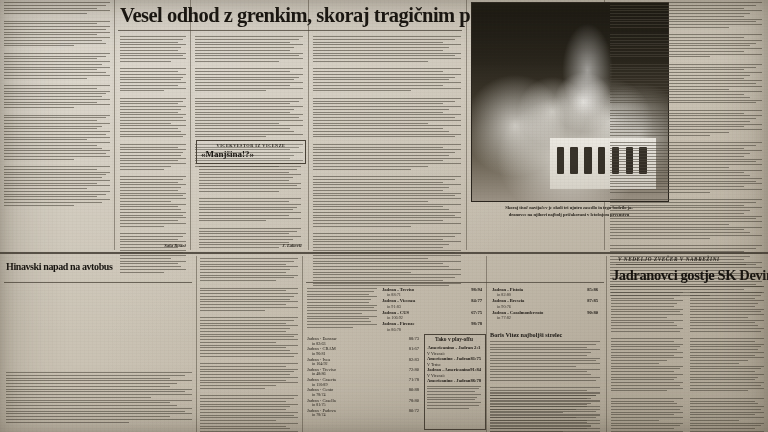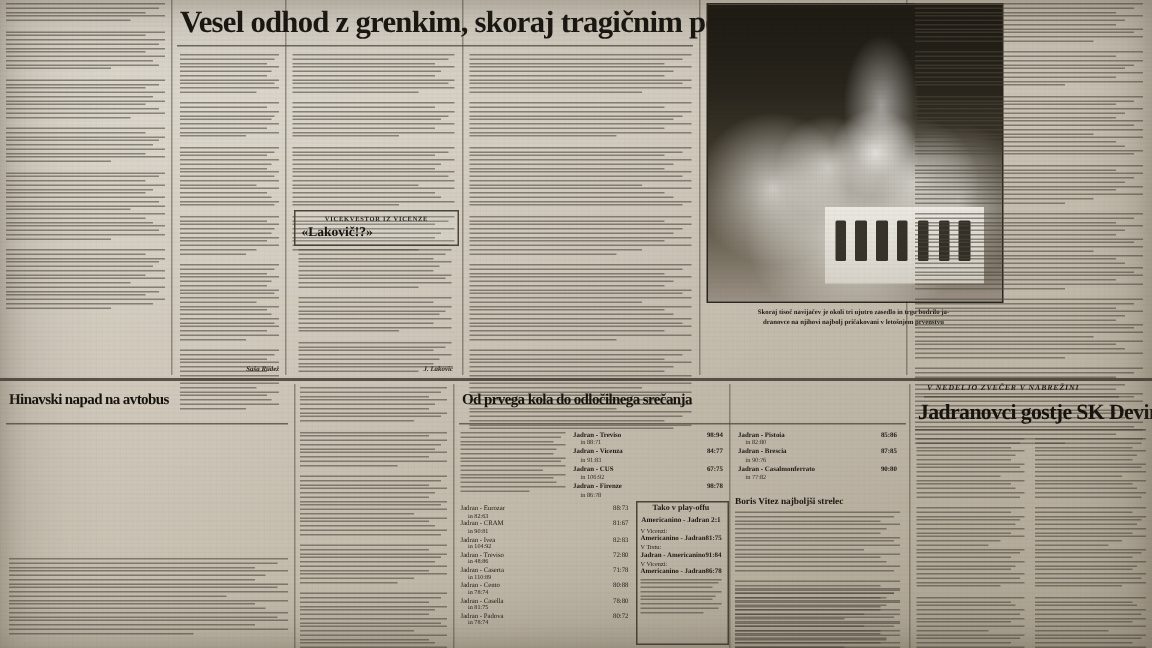--- a/index.html
+++ b/index.html
@@ -365,21 +365,21 @@
       <i class="s3"></i>
       <i class="s5"></i>
     <i class="s2"></i>
       <i class="s3"></i>
       <i class="s1"></i>
       <i class="s4"></i>
   </div>
 
   <div class="boxhead" style="left:196px;top:140px;width:108px;height:22px">
     <div class="bh-k">VICEKVESTOR IZ VICENZE</div>
-    <div class="bh-t">«Lakovič!?»</div>
+    <div class="bh-t">«Manjšina!?»</div>
   </div>
   <div class="tx dense" style="left:199px;top:166px;width:102px">
     <i class="s3"></i>
       <i class="s1"></i>
       <i class="s2"></i>
       <i class="s3"></i>
       <i class="s5"></i>
     <i class="s2"></i>
       <i class="s3"></i>
       <i class="s1"></i>
@@ -704,21 +704,20 @@
       <i class="s1"></i>
       <i class="s3"></i>
       <i class="s4"></i>
     <i class="s3"></i>
       <i class="s2"></i>
       <i class="s5"></i>
       <i class="s3"></i>
 
   </div>
 
-  <div class="hl hl-sub" style="left:308px;top:262px;">Od prvega kola do odločilnega srečanja</div>
   <div class="hr" style="left:306px;top:282px;width:298px"></div>
 
   <div class="tx dense" style="left:307px;top:288px;width:70px">
     <i class="s3"></i>
       <i class="s1"></i>
       <i class="s2"></i>
       <i class="s3"></i>
       <i class="s5"></i>
     <i class="s2"></i>
       <i class="s3"></i>

